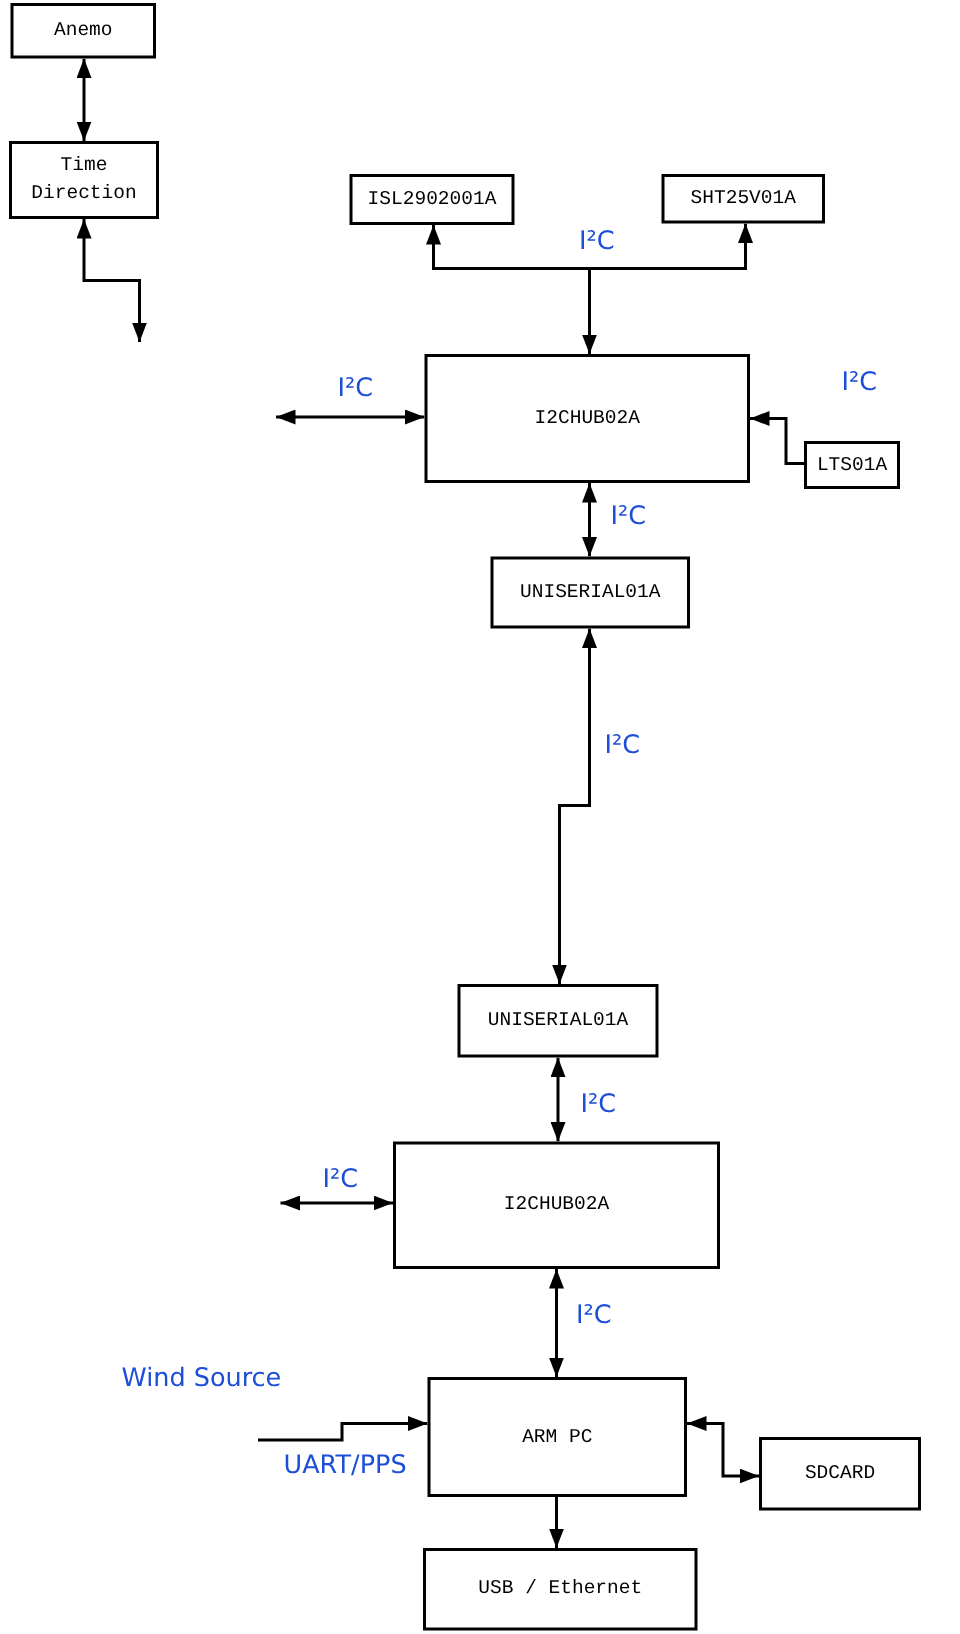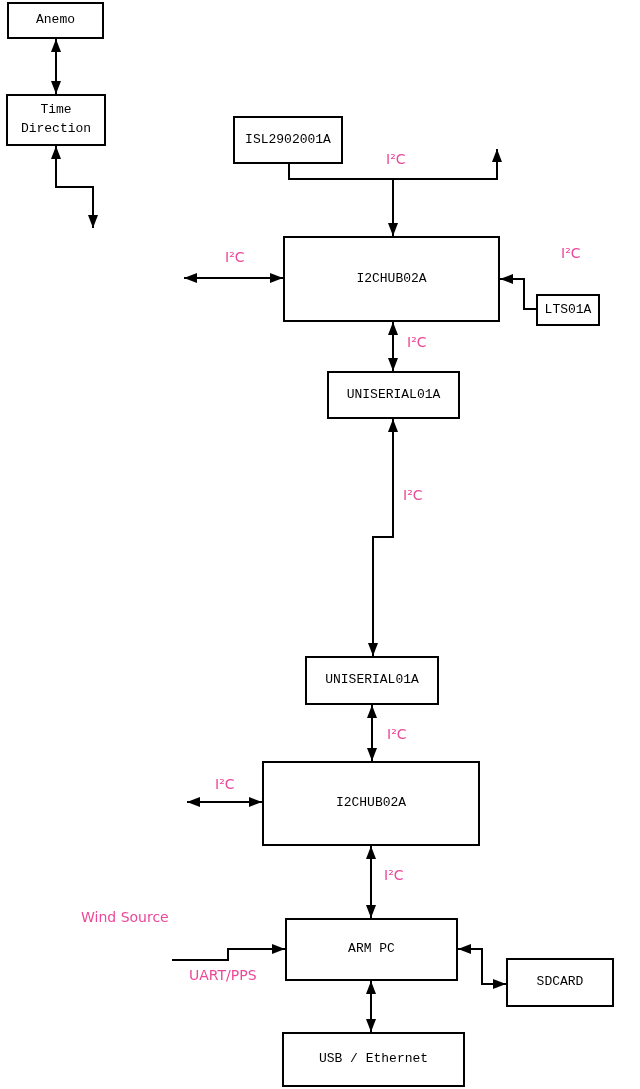--- a/index.html
+++ b/index.html
@@ -36,24 +36,24 @@
     font-family: Liberation Mono, monospace;
   }
   .box-label {
     font-size: 13px;
     line-height: 1.45;
     white-space: pre-line;
     color: #000000;
   }
   .edge-label {
     position: absolute;
-    font-size: 14px;
+    font-size: 17px;
     line-height: 1.2;
     white-space: nowrap;
-    color: #ec4899;
+    color: #1d4ed8;
   }
 </style>
 </head>
 <body>
 
 <div id="stage">
 
   <svg id="wires" viewBox="0 0 640 1089" xmlns="http://www.w3.org/2000/svg">
     <defs>
       <marker id="arrow" viewBox="0 0 13 10" refX="13" refY="5" markerWidth="6.5" markerHeight="5" markerUnits="strokeWidth" orient="auto-start-reverse">
@@ -81,24 +81,27 @@
   <div class="box" style="left:7px;top:2px;width:97px;height:37px">
     <span class="box-label">Anemo</span>
   </div>
 
   <div class="box" style="left:6px;top:94px;width:100px;height:52px">
     <span class="box-label">Time
 Direction</span>
   </div>
 
 
-  <div class="box" style="left:233px;top:116px;width:110px;height:48px">
+  <div class="box" style="left:233px;top:116px;width:110px;height:34px">
     <span class="box-label">ISL2902001A</span>
   </div>
 
+  <div class="box" style="left:441px;top:116px;width:109px;height:33px">
+    <span class="box-label">SHT25V01A</span>
+  </div>
 
   <div class="box" style="left:283px;top:236px;width:217px;height:86px">
     <span class="box-label">I2CHUB02A</span>
   </div>
 
   <div class="box" style="left:536px;top:294px;width:64px;height:32px">
     <span class="box-label">LTS01A</span>
   </div>
 
   <div class="box" style="left:327px;top:371px;width:133px;height:48px">
@@ -108,21 +111,21 @@
   <div class="box" style="left:305px;top:656px;width:134px;height:49px">
     <span class="box-label">UNISERIAL01A</span>
   </div>
 
   <div class="box" style="left:262px;top:761px;width:218px;height:85px">
     <span class="box-label">I2CHUB02A</span>
   </div>
 
 
 
-  <div class="box" style="left:285px;top:918px;width:173px;height:63px">
+  <div class="box" style="left:285px;top:918px;width:173px;height:80px">
     <span class="box-label">ARM PC</span>
   </div>
 
   <div class="box" style="left:282px;top:1032px;width:183px;height:55px">
     <span class="box-label">USB / Ethernet</span>
   </div>
 
   <div class="box" style="left:506px;top:958px;width:108px;height:49px">
     <span class="box-label">SDCARD</span>
   </div>

